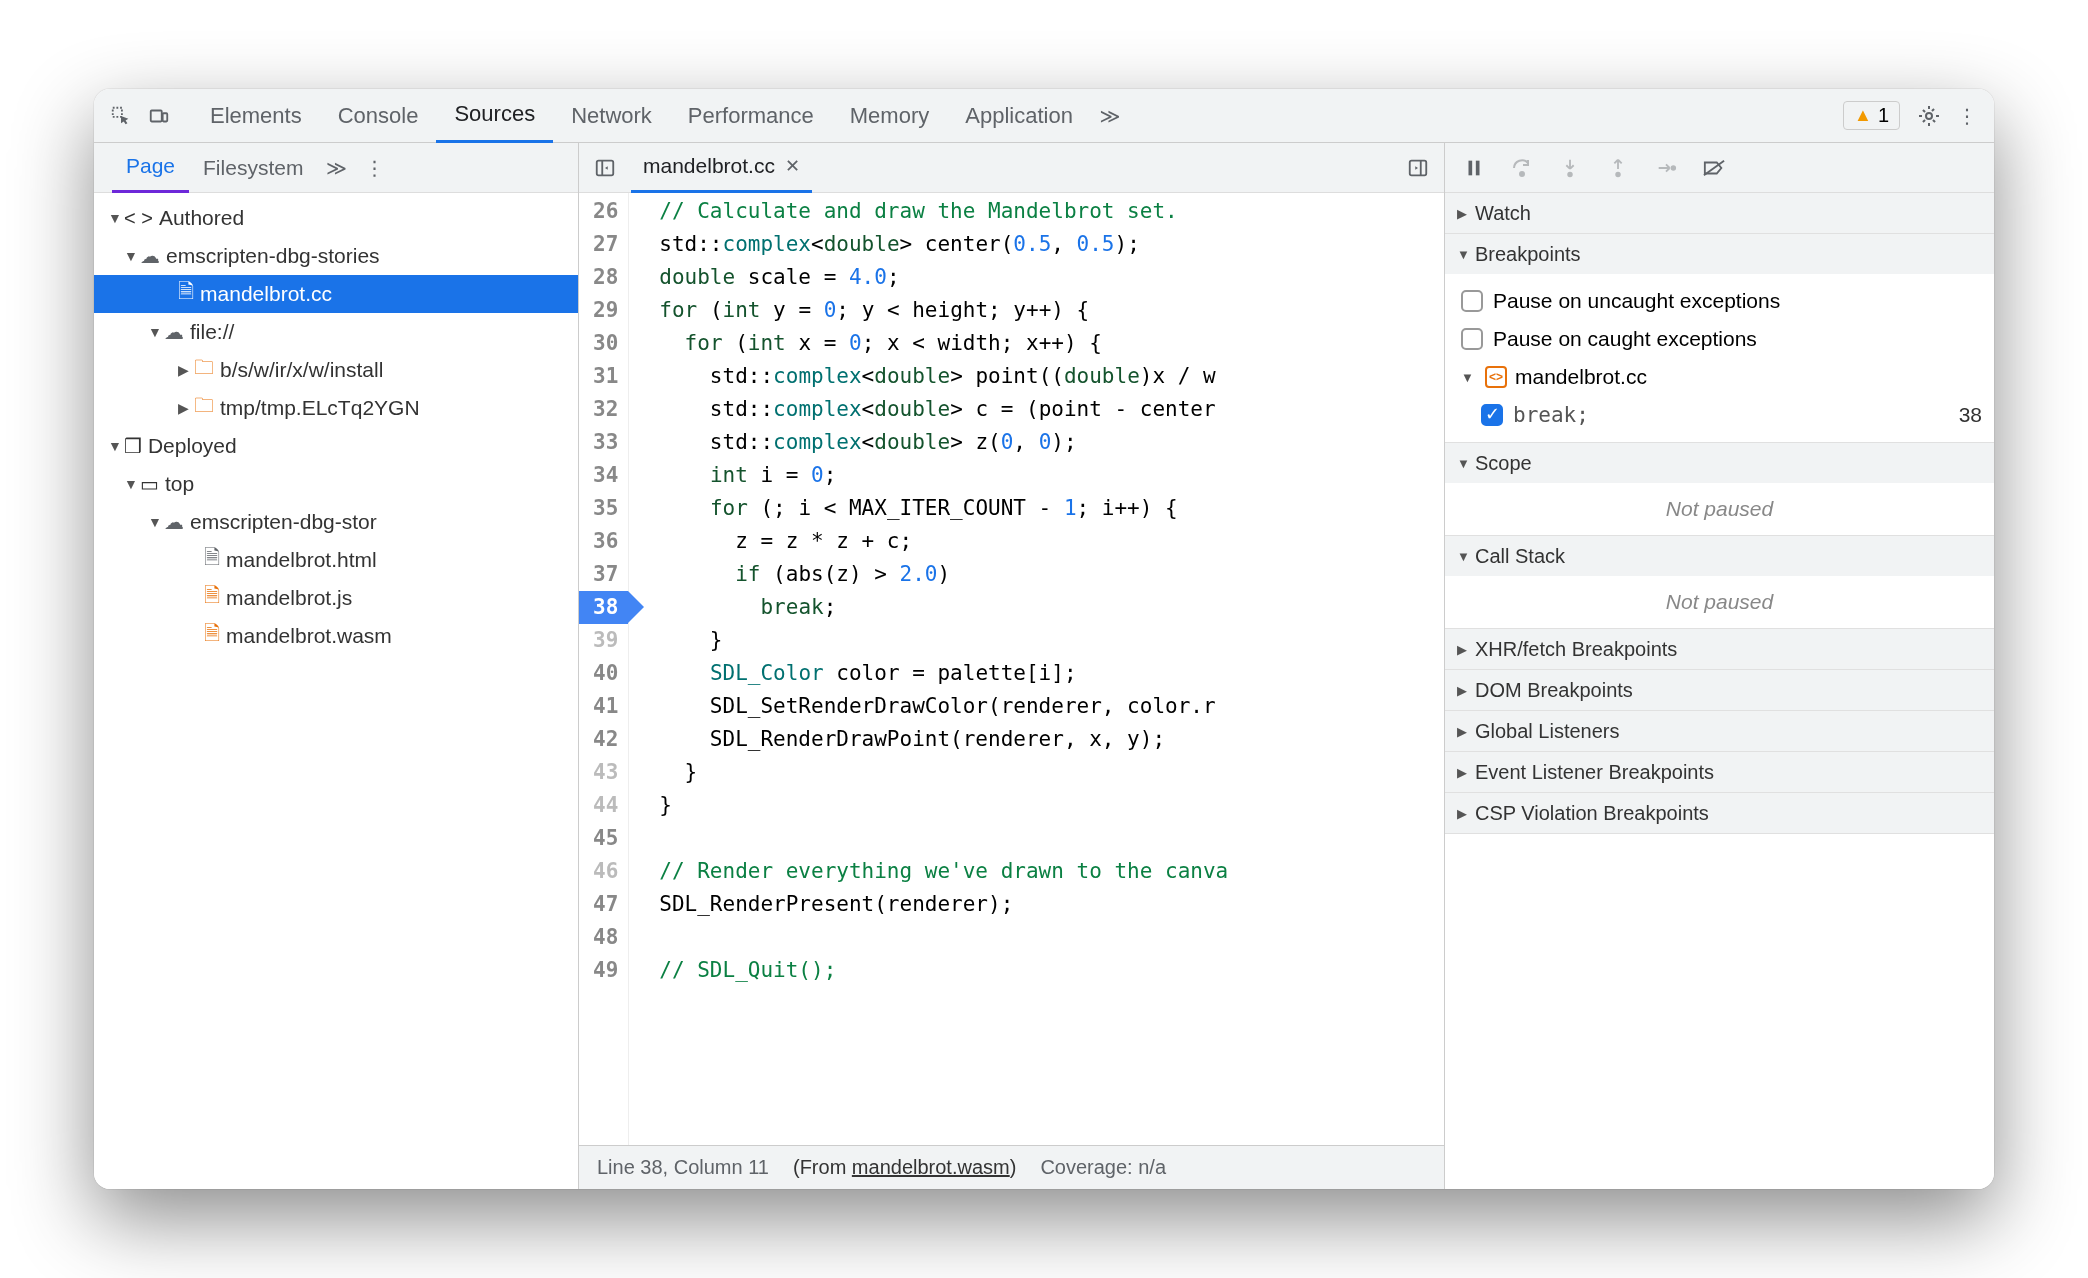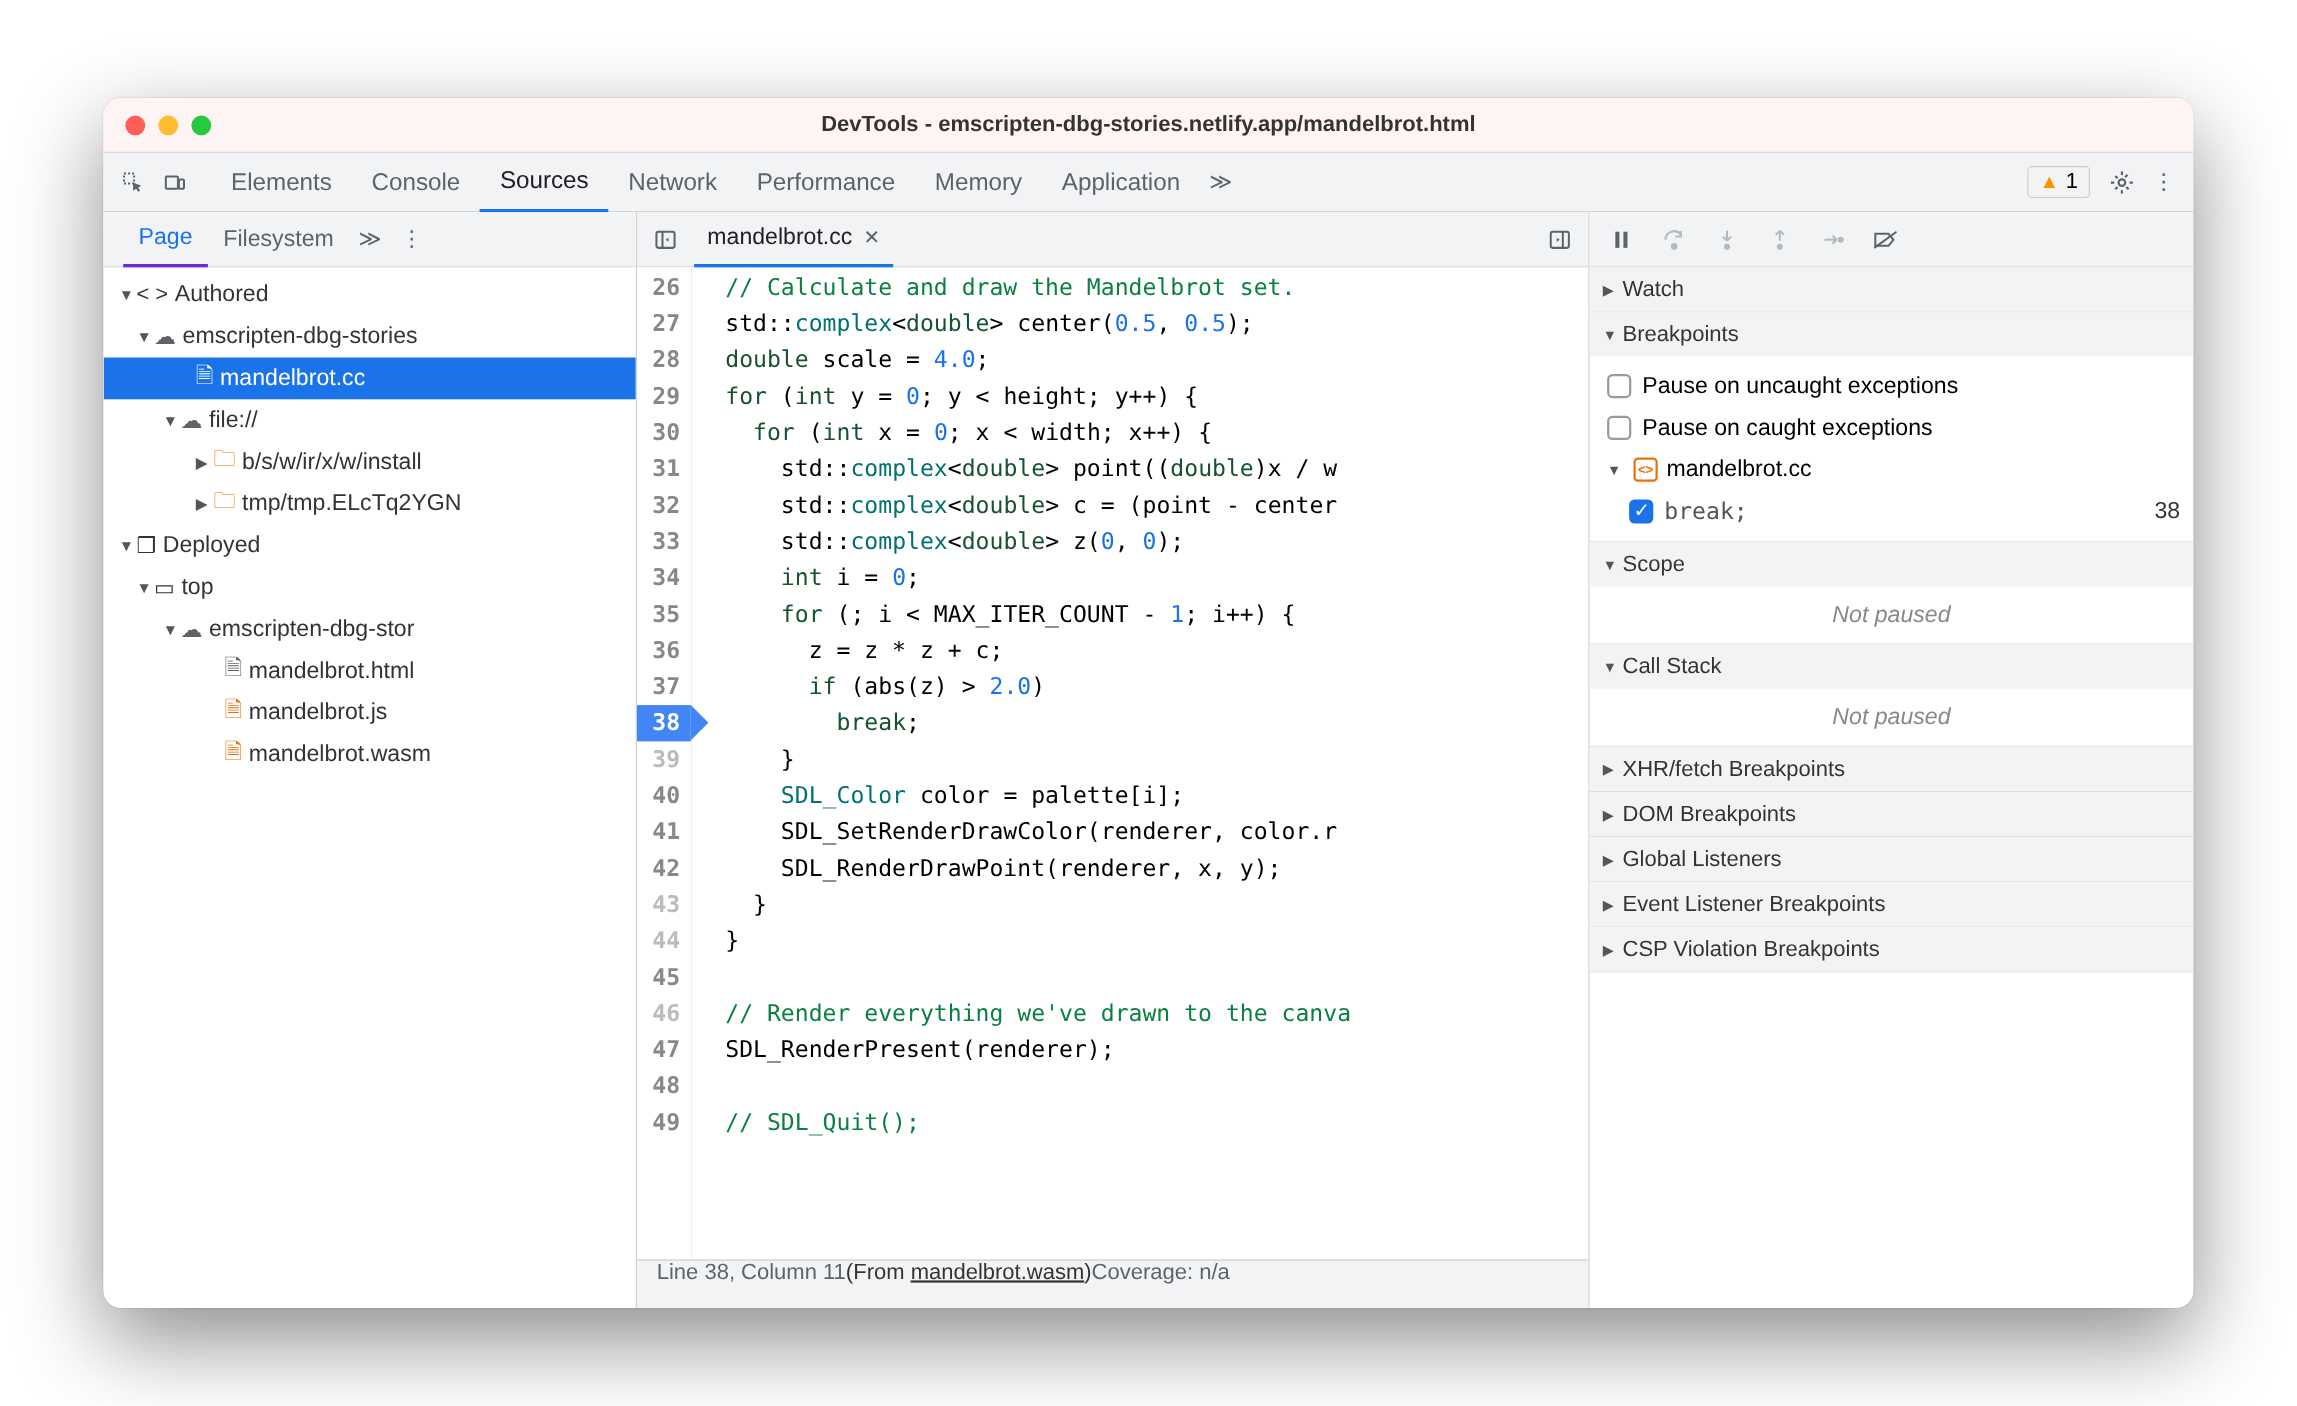--- a/index.html
+++ b/index.html
@@ -220,24 +220,25 @@
 .code-lines .line { height: 33px; }
 .c-com { color: #0b8043; }
 .c-kw { color: #14532d; }
 .c-num { color: #1a73e8; }
 .c-id { color: #007070; }
 .statusbar {
   height: 44px;
   background: #f1f3f4;
   border-top: 1px solid #ccc;
   display: flex;
-  align-items: flex-start;
+  align-items: center;
   font-size: 20px;
   color: #5f6368;
   padding: 0 18px;
+  gap: 24px;
 }
 .statusbar .from { color: #333; }
 .statusbar .from u { text-decoration: underline; }
 
 .debugger {
   width: 550px;
   border-left: 1px solid #ccc;
   display: flex;
   flex-direction: column;
   background: #fff;
@@ -330,28 +331,20 @@
   color: #888;
   padding: 14px 0;
 }
 svg { display: block; }
 </style>
 </head>
 <body>
 
 <div class="window">
 
-  <div class="titlebar">
-    <div class="traffic">
-      <div class="dot red"></div>
-      <div class="dot yellow"></div>
-      <div class="dot green"></div>
-    </div>
-    <div class="title-text">DevTools - emscripten-dbg-stories.netlify.app/mandelbrot.html</div>
-  </div>
 
   <div class="toolbar">
     <div class="tool-icon">
       <svg width="22" height="22" viewBox="0 0 24 24" fill="none" stroke="currentColor" stroke-width="2">
           <rect x="3" y="3" width="10" height="10" stroke-dasharray="2 2"></rect>
           <path d="M12 12l8 3-3 2 2 3-2 1-2-3-3 2z" fill="currentColor" stroke="none"></path>
         </svg>
     </div>
     <div class="tool-icon">
       <svg width="22" height="22" viewBox="0 0 24 24" fill="none" stroke="currentColor" stroke-width="2">

